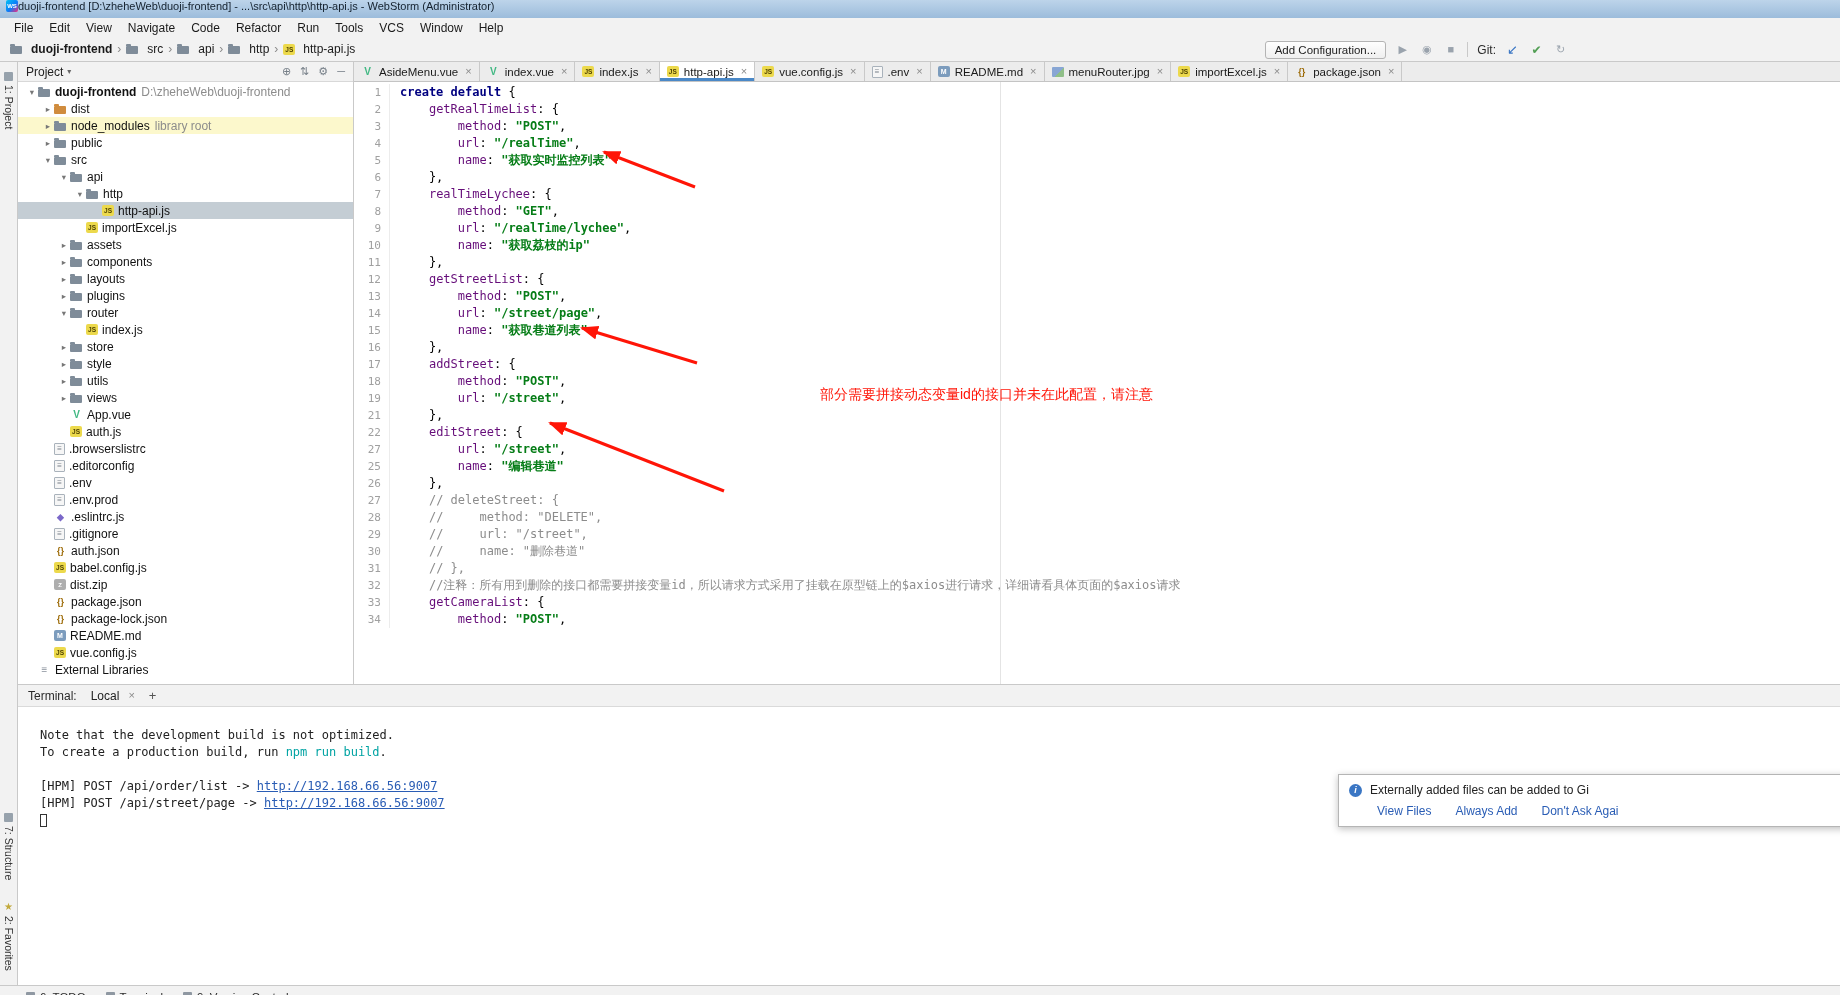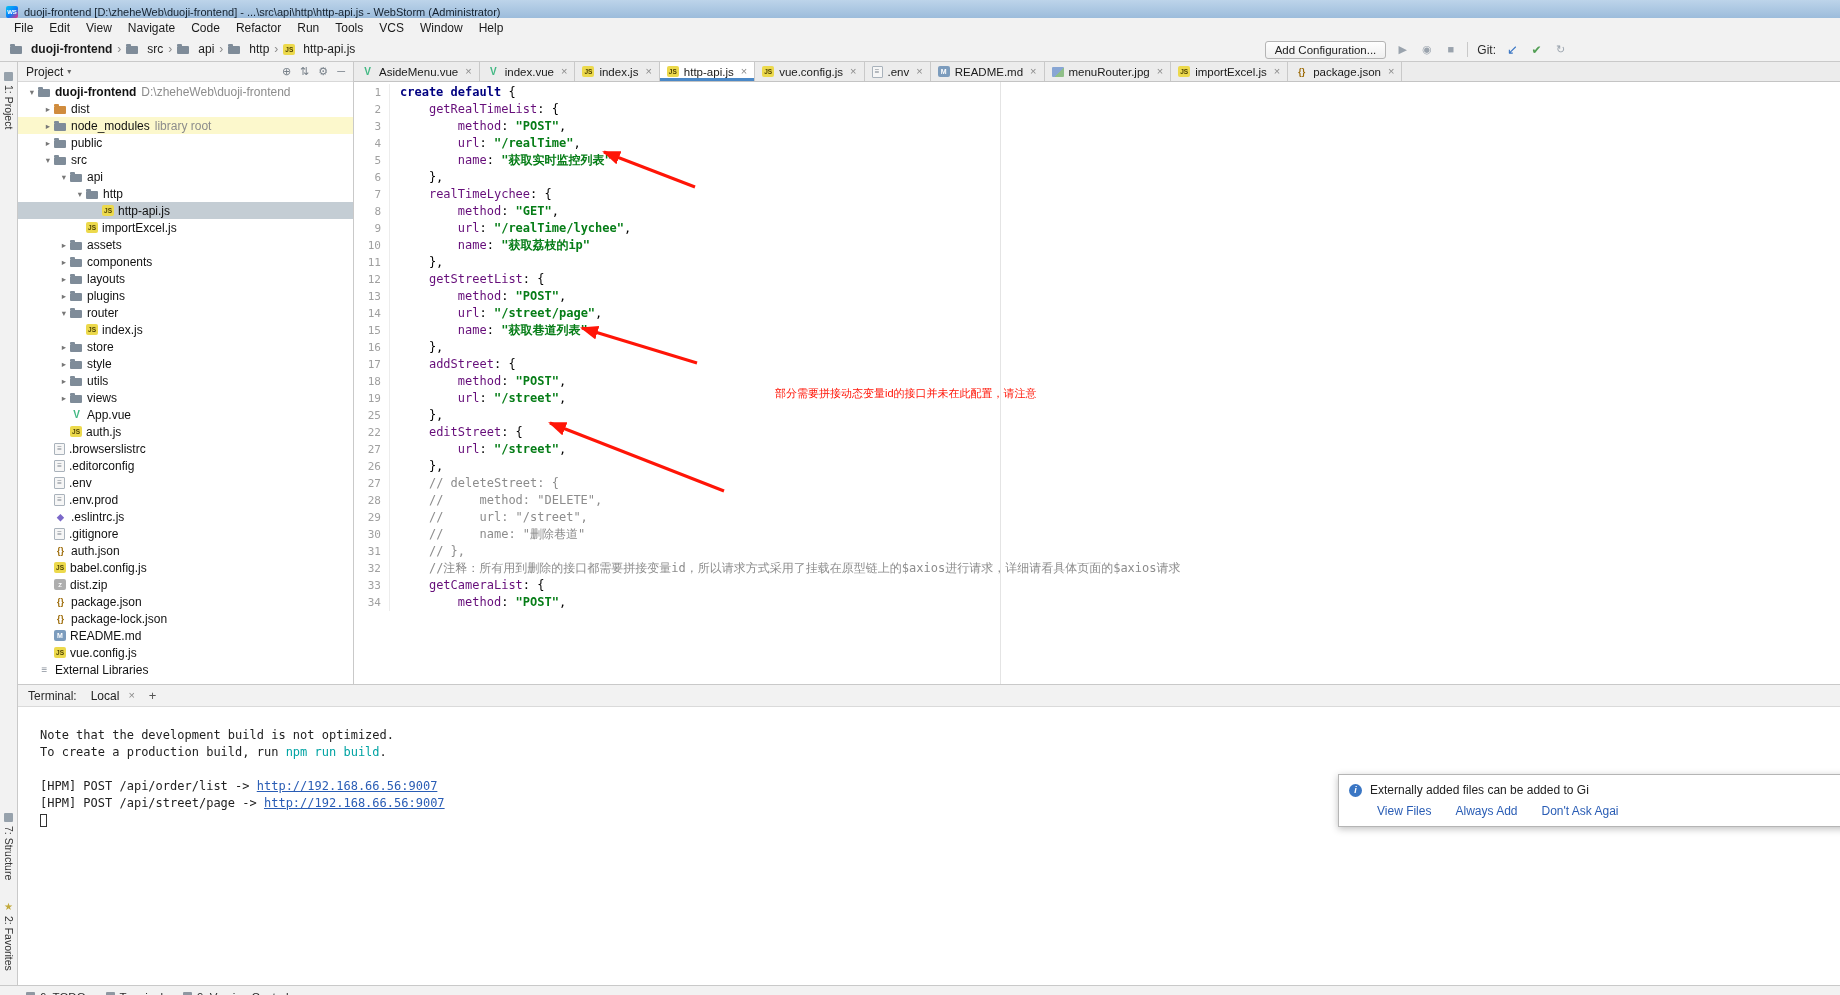--- a/index.html
+++ b/index.html
@@ -1,21 +1,21 @@
 <!DOCTYPE html>
 <html style="--kw: #000080; --key: #660e7a; --str: #067d17; --cm: #8c8c8c; --red: #ff1507; --link: #2a5db5; --cyan: #00a3a3; --accent: #4a88c7;"><head>
 <meta charset="utf-8">
 <style>
   *{margin:0;padding:0;box-sizing:border-box}
   html,body{width:1840px;height:995px;overflow:hidden}
   body{font-family:"Liberation Sans",sans-serif;font-size:12px;color:#1a1a1a;background:#fff}
   .window{position:relative;width:1840px;height:995px;overflow:hidden;background:#fff}
 
   
-  .titlebar{height:18px;background:linear-gradient(#bdd4ea,#9cbcdb);display:flex;align-items:flex-end;padding:0 6px;gap:6px;font-size:11px;color:#14212e;white-space:nowrap}
+  .titlebar{height:18px;background:linear-gradient(#bdd4ea,#9cbcdb);display:flex;align-items:flex-start;padding:0 6px;font-size:11px;color:#14212e;white-space:nowrap}
   .ws-logo{width:12px;height:12px;border-radius:2px;background:linear-gradient(135deg,#07c3f2,#087cfa 55%,#fd2878);color:#fff;font-size:6px;font-weight:bold;display:inline-flex;align-items:center;justify-content:center;flex:none}
 
   
   .menubar{height:19px;background:#f2f2f2;display:flex;align-items:center;padding-left:6px}
   .menu-item{padding:6px 8px;height:100%;display:flex;align-items:center;cursor:default}
 
   
   .toolbar{position:relative;height:25px;background:#f2f2f2;border-bottom:1px solid #c9c9c9;display:flex;align-items:center;padding-left:10px}
   .breadcrumb{display:flex;align-items:center}
   .bc-item{display:inline-flex;align-items:center;gap:4px}
@@ -102,21 +102,21 @@
   .term-cursor{display:inline-block;width:7px;height:13px;border:1px solid #333;vertical-align:middle}
 
   
   .statusbar{height:22px;background:#f2f2f2;border-top:1px solid #c9c9c9;display:flex;align-items:center;padding-left:26px}
   .sb-items{display:flex;gap:20px;align-items:center}
   .sb-item{display:flex;align-items:center;gap:5px;font-size:11.5px;color:#2b2b2b}
   .sb-icon{width:9px;height:9px;background:#8f98a2;border-radius:1px}
 
   
   .annotations{position:absolute;left:0;top:0;width:1840px;height:995px;pointer-events:none;z-index:30;color:var(--red)}
-  .red-note{position:absolute;left:775px;top:386px;color:var(--red);font-size:11px;z-index:31;white-space:nowrap}
+  .red-note{position:absolute;left:820px;top:386px;color:var(--red);font-size:14px;z-index:31;white-space:nowrap}
 
   
   .notification{position:absolute;left:1338px;top:774px;width:580px;height:53px;background:#fff;border:1px solid #b5b5b5;box-shadow:0 2px 7px rgba(0,0,0,.25);padding:8px 10px;display:flex;flex-direction:column;gap:7px;z-index:40}
   .notif-row1{display:flex;gap:8px;align-items:center;white-space:nowrap}
   .notif-icon{width:13px;height:13px;border-radius:50%;background:#3a76c4;color:#fff;font-size:9px;display:inline-flex;align-items:center;justify-content:center;font-weight:bold;font-style:italic;flex:none}
   .notif-msg{font-size:12px;color:#222}
   .notif-actions{display:flex;gap:24px;padding-left:28px}
   .notif-link{color:#2a5db5;font-size:12px;cursor:pointer}
 </style>
 </head>
@@ -520,30 +520,34 @@
                 </div>
                 <div class="code-line">
                   <span class="ln">18</span>
                   <span class="code"><span class="tok-pl">        </span><span class="tok-key">method</span><span class="tok-pl">: </span><span class="tok-str">"POST"</span><span class="tok-pl">,</span></span>
                 </div>
                 <div class="code-line">
                   <span class="ln">19</span>
                   <span class="code"><span class="tok-pl">        </span><span class="tok-key">url</span><span class="tok-pl">: </span><span class="tok-str">"/street"</span><span class="tok-pl">,</span></span>
                 </div>
                 <div class="code-line">
-                  <span class="ln">25</span>
+                  <span class="ln">21</span>
                   <span class="code"><span class="tok-pl">    },</span></span>
                 </div>
                 <div class="code-line">
                   <span class="ln">22</span>
                   <span class="code"><span class="tok-pl">    </span><span class="tok-key">editStreet</span><span class="tok-pl">: {</span></span>
                 </div>
                 <div class="code-line">
                   <span class="ln">27</span>
                   <span class="code"><span class="tok-pl">        </span><span class="tok-key">url</span><span class="tok-pl">: </span><span class="tok-str">"/street"</span><span class="tok-pl">,</span></span>
+                </div>
+                <div class="code-line">
+                  <span class="ln">25</span>
+                  <span class="code"><span class="tok-pl">        </span><span class="tok-key">name</span><span class="tok-pl">: </span><span class="tok-str">"编辑巷道"</span></span>
                 </div>
                 <div class="code-line">
                   <span class="ln">26</span>
                   <span class="code"><span class="tok-pl">    },</span></span>
                 </div>
                 <div class="code-line">
                   <span class="ln">27</span>
                   <span class="code"><span class="tok-pl">    </span><span class="tok-cm">// deleteStreet: {</span></span>
                 </div>
                 <div class="code-line">

